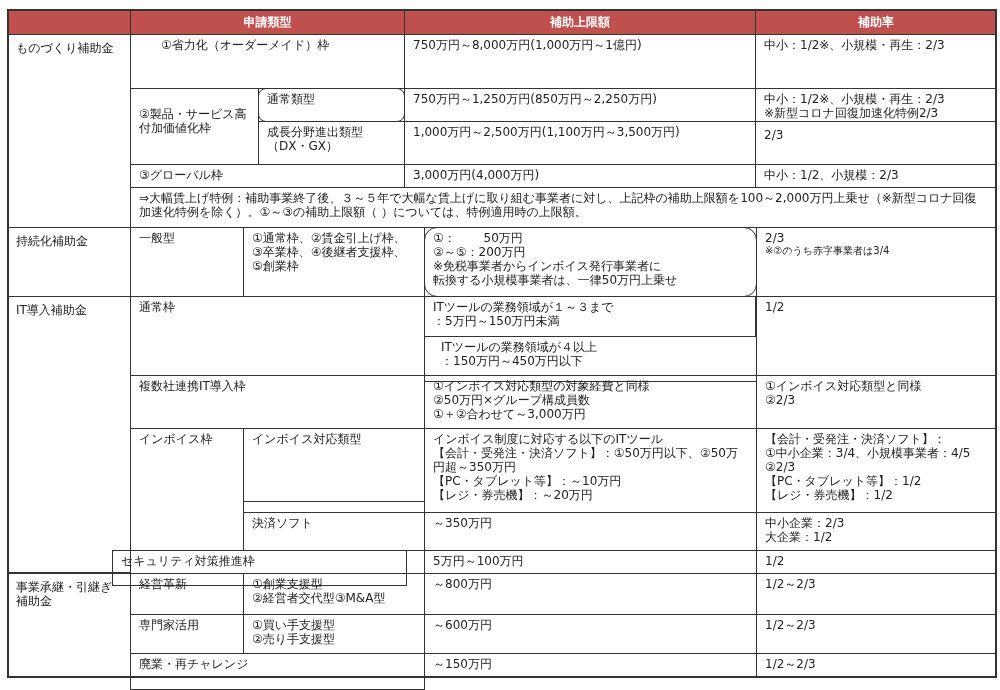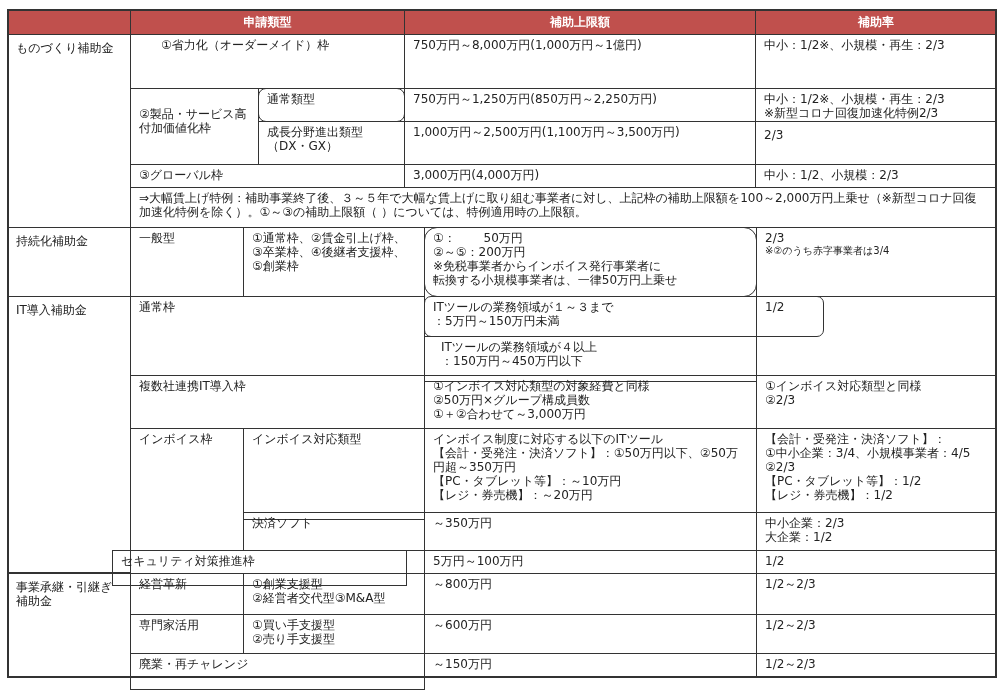--- a/index.html
+++ b/index.html
@@ -48,33 +48,33 @@
 ②～⑤：200万円
 ※免税事業者からインボイス発行事業者に
 転換する小規模事業者は、一律50万円上乗せ</div>
 <div class="cell" style="left:756px;top:227px;width:241px;height:70px;">
   <span>2/3</span>
   <span class="small">※②のうち赤字事業者は3/4</span>
 </div>
 
 <div class="cell top" style="left:7px;top:296px;width:124px;height:277px;">IT導入補助金</div>
 <div class="cell" style="left:130px;top:296px;width:295px;height:80px;">通常枠</div>
-<div class="cell" style="left:424px;top:296px;width:400px;height:41px;border-radius:7px;">ITツールの業務領域が１～３まで
+<div class="cell" style="left:424px;top:296px;width:332px;height:41px;">ITツールの業務領域が１～３まで
 ：5万円～150万円未満</div>
 <div class="cell" style="left:424px;top:336px;width:333px;height:46px;padding-left:16px;">ITツールの業務領域が４以上
 ：150万円～450万円以下</div>
 <div class="cell" style="left:756px;top:296px;width:241px;height:80px;">1/2</div>
 <div class="cell" style="left:130px;top:375px;width:295px;height:54px;">複数社連携IT導入枠</div>
 <div class="cell" style="left:424px;top:375px;width:333px;height:54px;">①インボイス対応類型の対象経費と同様
 ②50万円×グループ構成員数
 ①＋②合わせて～3,000万円</div>
 <div class="cell" style="left:756px;top:375px;width:241px;height:54px;">①インボイス対応類型と同様
 ②2/3</div>
 <div class="cell" style="left:130px;top:428px;width:114px;height:123px;">インボイス枠</div>
-<div class="cell" style="left:243px;top:428px;width:182px;height:92px;">インボイス対応類型</div>
+<div class="cell" style="left:243px;top:428px;width:182px;height:74px;">インボイス対応類型</div>
 <div class="cell" style="left:424px;top:428px;width:333px;height:85px;">インボイス制度に対応する以下のITツール
 【会計・受発注・決済ソフト】：①50万円以下、②50万円超～350万円
 【PC・タブレット等】：～10万円
 【レジ・券売機】：～20万円</div>
 <div class="cell" style="left:756px;top:428px;width:241px;height:85px;">【会計・受発注・決済ソフト】：
 ①中小企業：3/4、小規模事業者：4/5　②2/3
 【PC・タブレット等】：1/2
 【レジ・券売機】：1/2</div>
 <div class="cell" style="left:243px;top:512px;width:182px;height:39px;">決済ソフト</div>
 <div class="cell" style="left:424px;top:512px;width:333px;height:39px;">～350万円</div>

